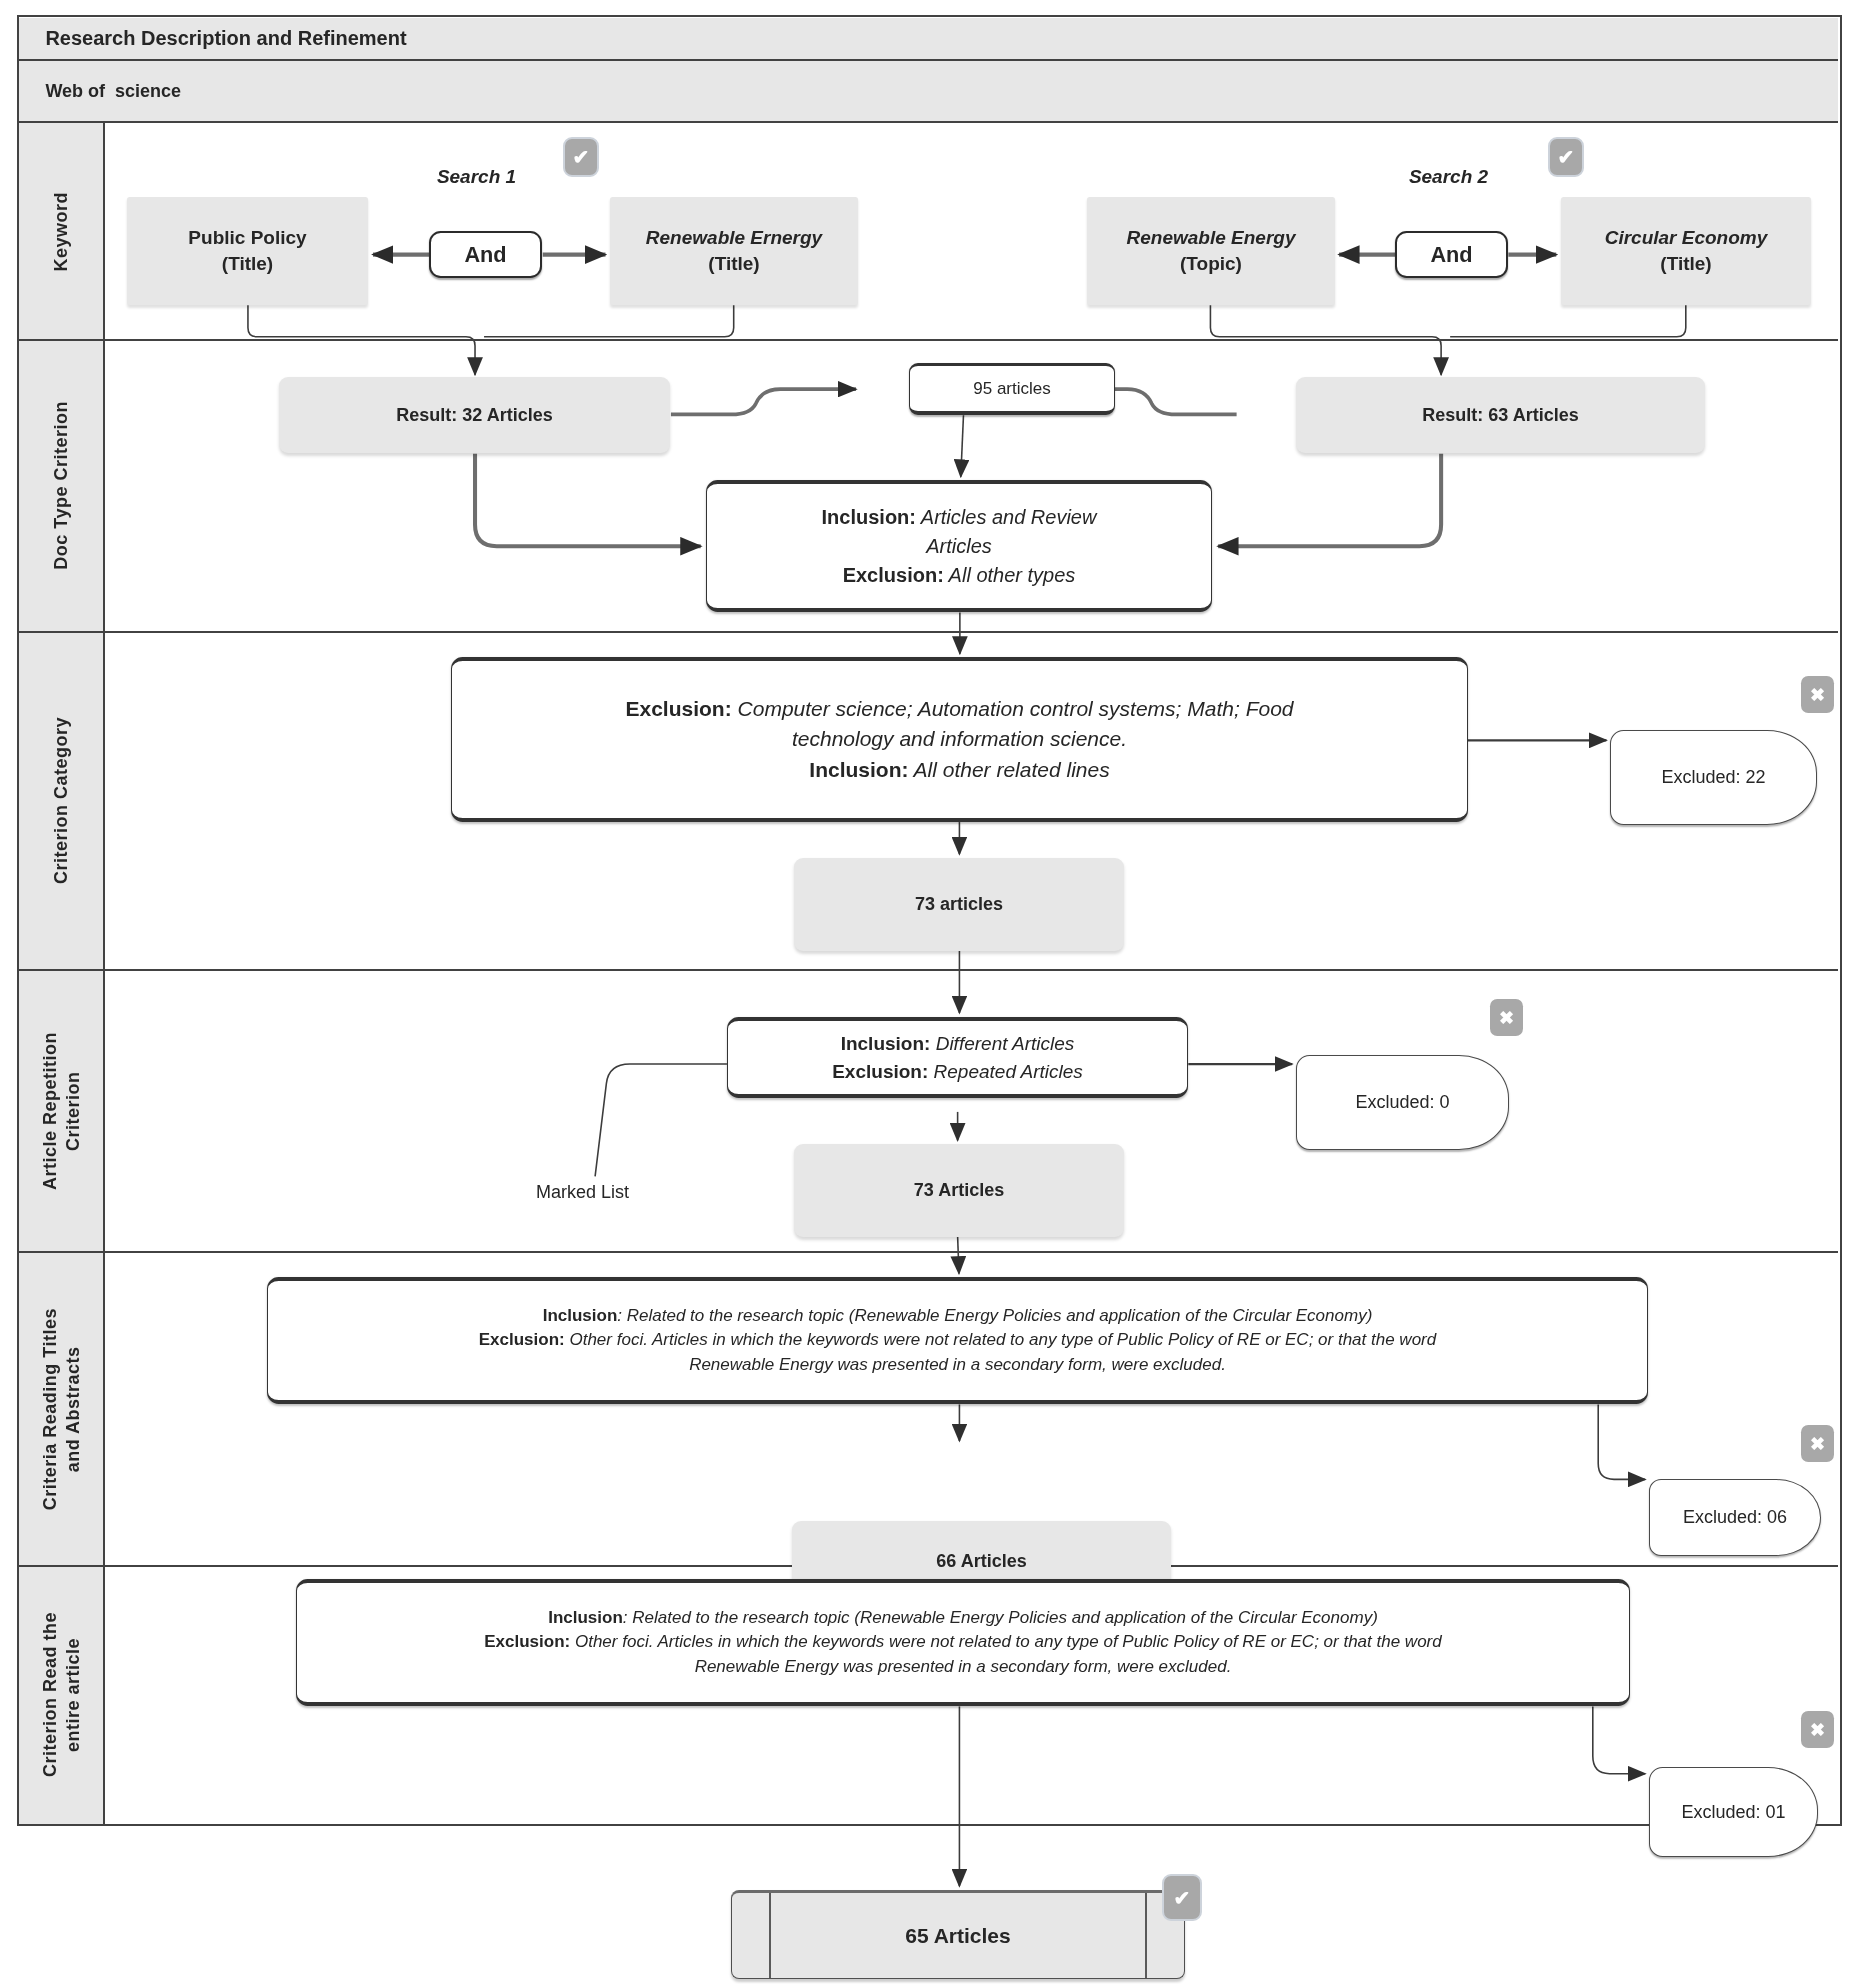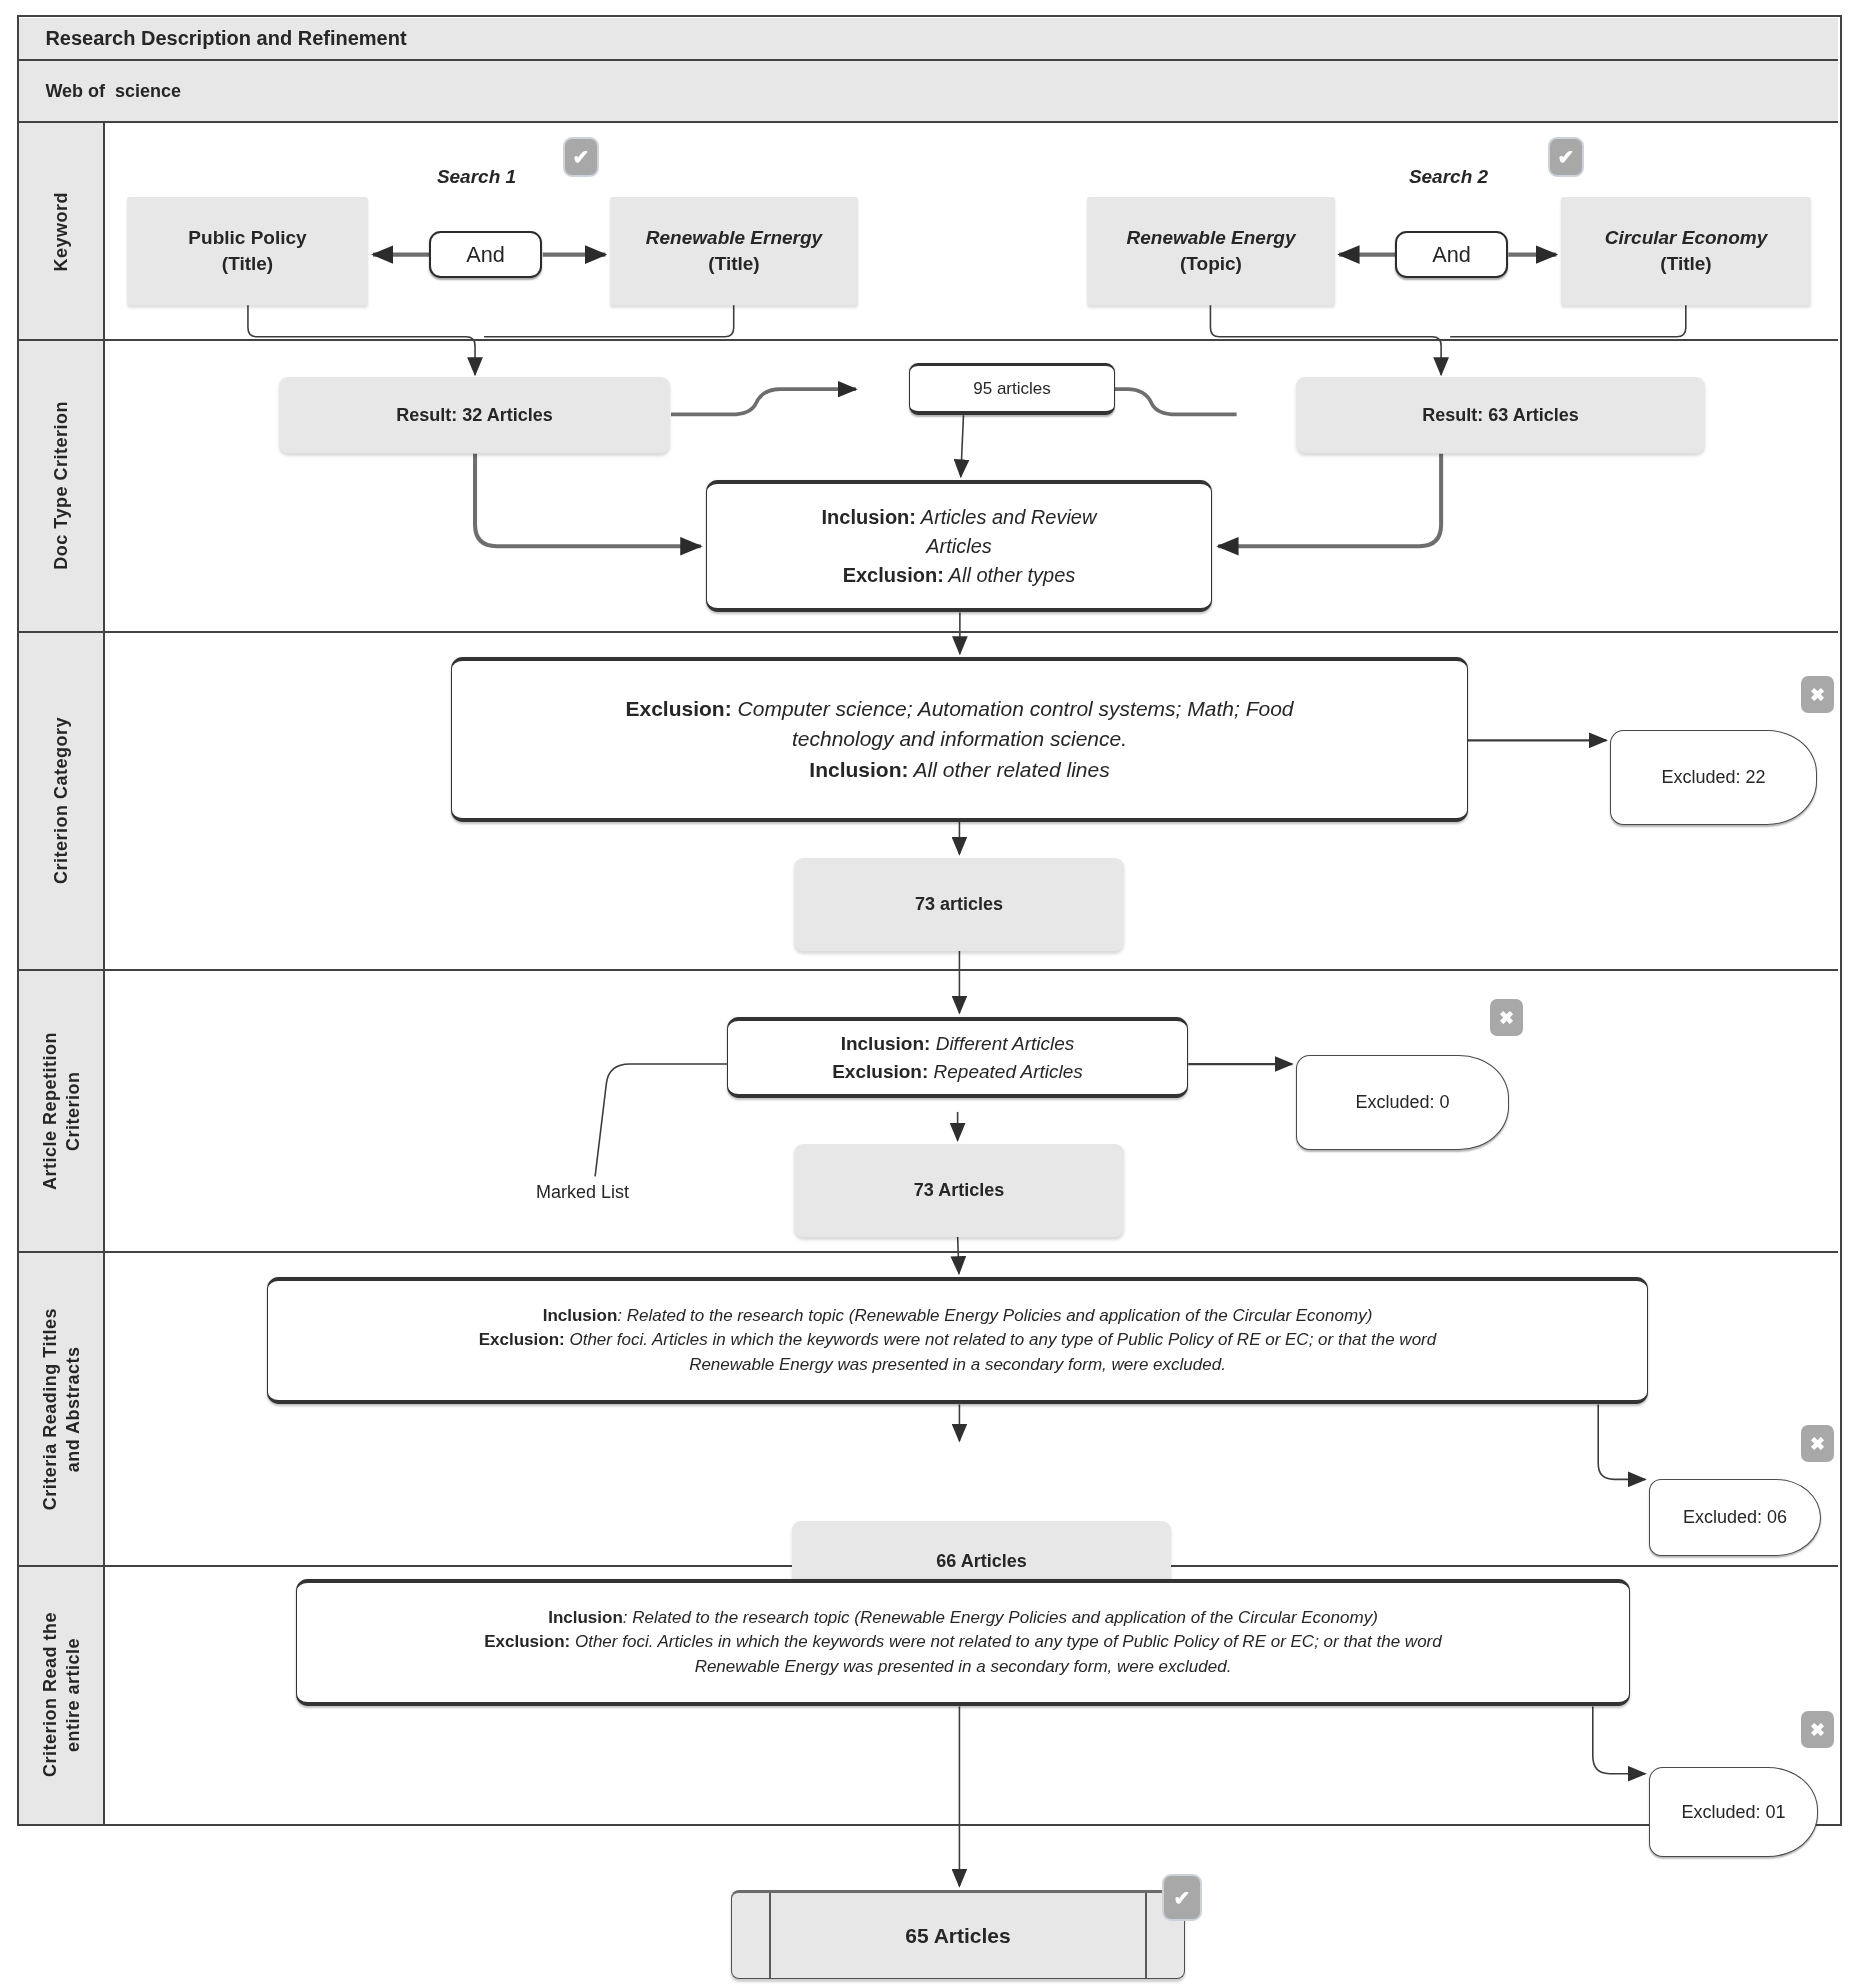--- a/index.html
+++ b/index.html
@@ -8,21 +8,21 @@
   #connectors { position:absolute; left:0; top:0; width:1857px; height:1985px; z-index:1; pointer-events:none; }
   .abs { position:absolute; z-index:2; }
   .frame { position:absolute; left:16.7px; top:15.3px; width:1825px; height:1811px; border:2.7px solid #424242; z-index:0; }
   .bar { background:#e7e7e7; border-bottom:2.3px solid #424242; display:flex; align-items:center; z-index:1; }
   .bar .t { font-weight:bold; padding-left:26px; white-space:pre; }
   .sidecell { background:#e7e7e7; border-right:2.3px solid #424242; display:flex; align-items:center; justify-content:center; z-index:1; }
   .vlabel { writing-mode:vertical-rl; transform:rotate(180deg); font-weight:bold; font-size:18px; text-align:center; white-space:pre-line; line-height:1.25; letter-spacing:0.5px; }
   .hline { position:absolute; left:19.4px; width:1819px; height:1.8px; background:#424242; z-index:1; }
   .kwbox { background:#e7e7e7; border-radius:2.7px; display:flex; flex-direction:column; align-items:center; justify-content:center; text-align:center; font-size:19px; font-weight:bold; line-height:1.35; box-shadow:0 2.3px 2.7px rgba(0,0,0,0.12); }
   .resultbox, .countbox { background:#e7e7e7; border-radius:9px; display:flex; align-items:center; justify-content:center; text-align:center; font-size:18px; font-weight:bold; box-shadow:0 2.7px 3.2px rgba(0,0,0,0.15); }
-  .andbox { background:#ffffff; border:2.3px solid #2b2b2b; border-radius:11.7px; display:flex; align-items:center; justify-content:center; font-size:21.7px; font-weight:normal; box-shadow:0 1.8px 1.8px rgba(0,0,0,0.35); }
+  .andbox { background:#ffffff; border:2.3px solid #2b2b2b; border-radius:11.7px; display:flex; align-items:center; justify-content:center; font-size:21.7px; font-weight:bold; box-shadow:0 1.8px 1.8px rgba(0,0,0,0.35); }
   .whitebox { background:#ffffff; border:1.8px solid #333333; border-top-width:4.1px; border-bottom-width:4.5px; border-radius:11.7px; display:flex; flex-direction:column; align-items:center; justify-content:center; text-align:center; box-shadow:0 1.8px 2.3px rgba(0,0,0,0.25); }
   .whitebox p { line-height:1.45; }
   .mergedbox { background:#ffffff; border:1.8px solid #333333; border-top-width:3.6px; border-bottom-width:4.1px; border-radius:9px; display:flex; align-items:center; justify-content:center; font-size:17px; box-shadow:0 1.8px 1.8px rgba(0,0,0,0.3); }
   .excl { background:#ffffff; border:1.8px solid #4a4a4a; border-radius:13.5px 50px 50px 13.5px / 13.5px 43px 43px 13.5px; display:flex; align-items:center; justify-content:center; font-size:18px; box-shadow:0 1.8px 1.8px rgba(0,0,0,0.3);margin-top:38px; }
   .badge { background:#a8a8a8; border-radius:7.2px; color:#ffffff; display:flex; align-items:center; justify-content:center; font-weight:bold; }
   .badge.check { border:2.7px solid #cdd3db; border-radius:9px; }
   .badge .glyph { font-size:20px; line-height:1; }
   .plain { font-size:18px; display:flex; align-items:center; justify-content:center; text-align:center; }
   .search-title { font-size:19px; font-weight:bold; font-style:italic; display:flex; align-items:center; justify-content:center; }
   .finalbox { background:#e7e7e7; border:1.8px solid #4f4f4f; border-top:3.6px solid #6b6b6b; border-radius:8.1px; display:flex; align-items:center; justify-content:center; font-size:21px; font-weight:bold; box-shadow:0 2.3px 2.7px rgba(0,0,0,0.2); }

